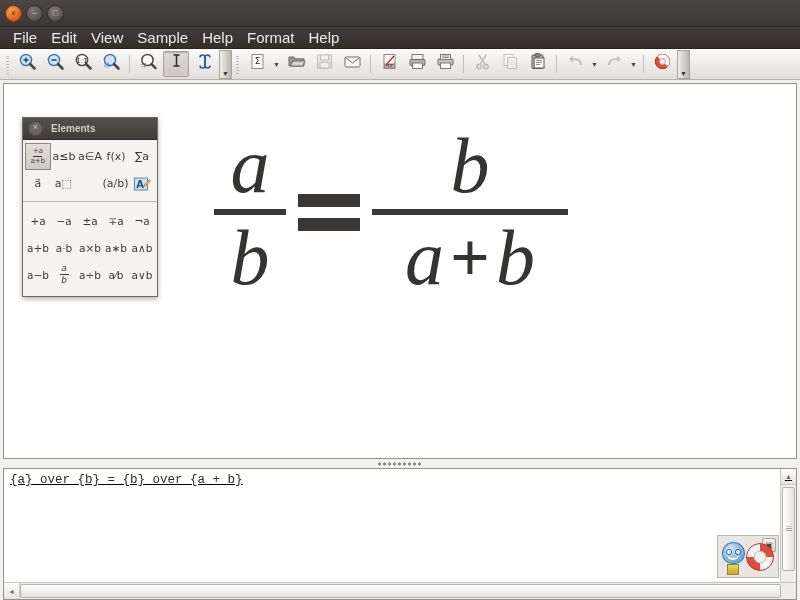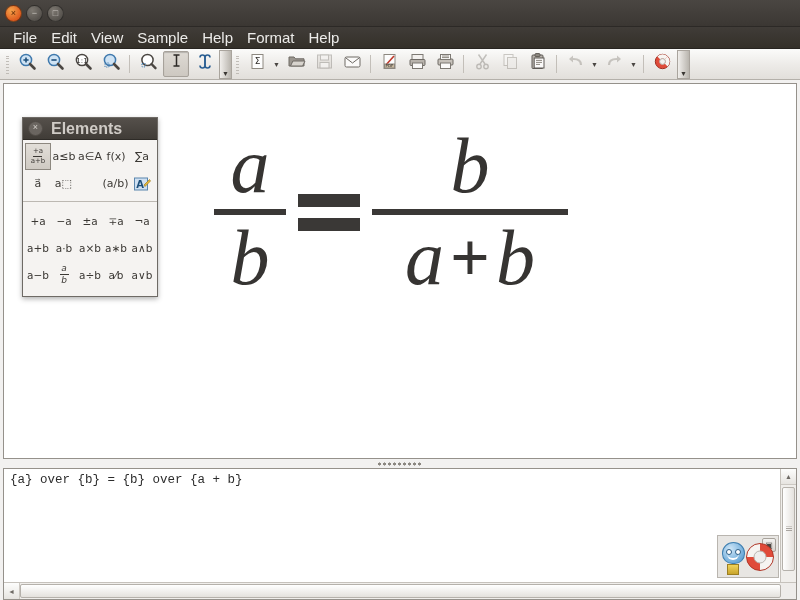--- a/index.html
+++ b/index.html
@@ -157,21 +157,21 @@
     background: linear-gradient(to bottom, #55504b 0%, #403c37 100%);
     display: flex; align-items: center; padding-left: 5px;
     border-bottom: 1px solid #2e2b27;
   }
   .el-close {
     width: 13px; height: 13px; border-radius: 50%;
     background: #6a6560; border: 1px solid #504b46;
     color: #d5d1cc; font-size: 9px; line-height: 11px; text-align: center;
   }
   .el-title-label {
-    color: #cfcbc6; font-size: 16px; font-weight: bold;
+    color: #cfcbc6; font-size: 10px; font-weight: bold;
     margin-left: 8px;
   }
   .el-cats {
     padding: 3px 2px 4px 2px;
     border-bottom: 1px solid #bcb8b2;
     background: #f5f3f1;
   }
   .el-row { display: flex; }
   .el-cat {
     width: 26px; height: 25px;
@@ -210,21 +210,21 @@
   
   .cmdwrap {
     flex: 0 0 auto;
     height: 130px;
     margin: 0 3px;
     border: 1px solid #95918b;
     background: #ffffff;
     display: flex; flex-direction: column;
     position: relative;
   }
-  .cmdbody { flex: 1 1 auto; display: flex; min-height: 0; }
+  .cmdbody { flex: 1 1 auto; display: flex; min-height: 0; text-decoration: underline; }
   .cmdtext {
     flex: 1 1 auto;
     font-family: "Liberation Mono", monospace;
     font-size: 12.5px; color: #2c2c2c;
     padding: 4px 6px; white-space: pre; overflow: hidden;
   }
   .vscroll {
     width: 15px; flex: 0 0 auto;
     background: linear-gradient(to right,#f6f5f4,#e9e7e4);
     border-left: 1px solid #c6c2bc;

